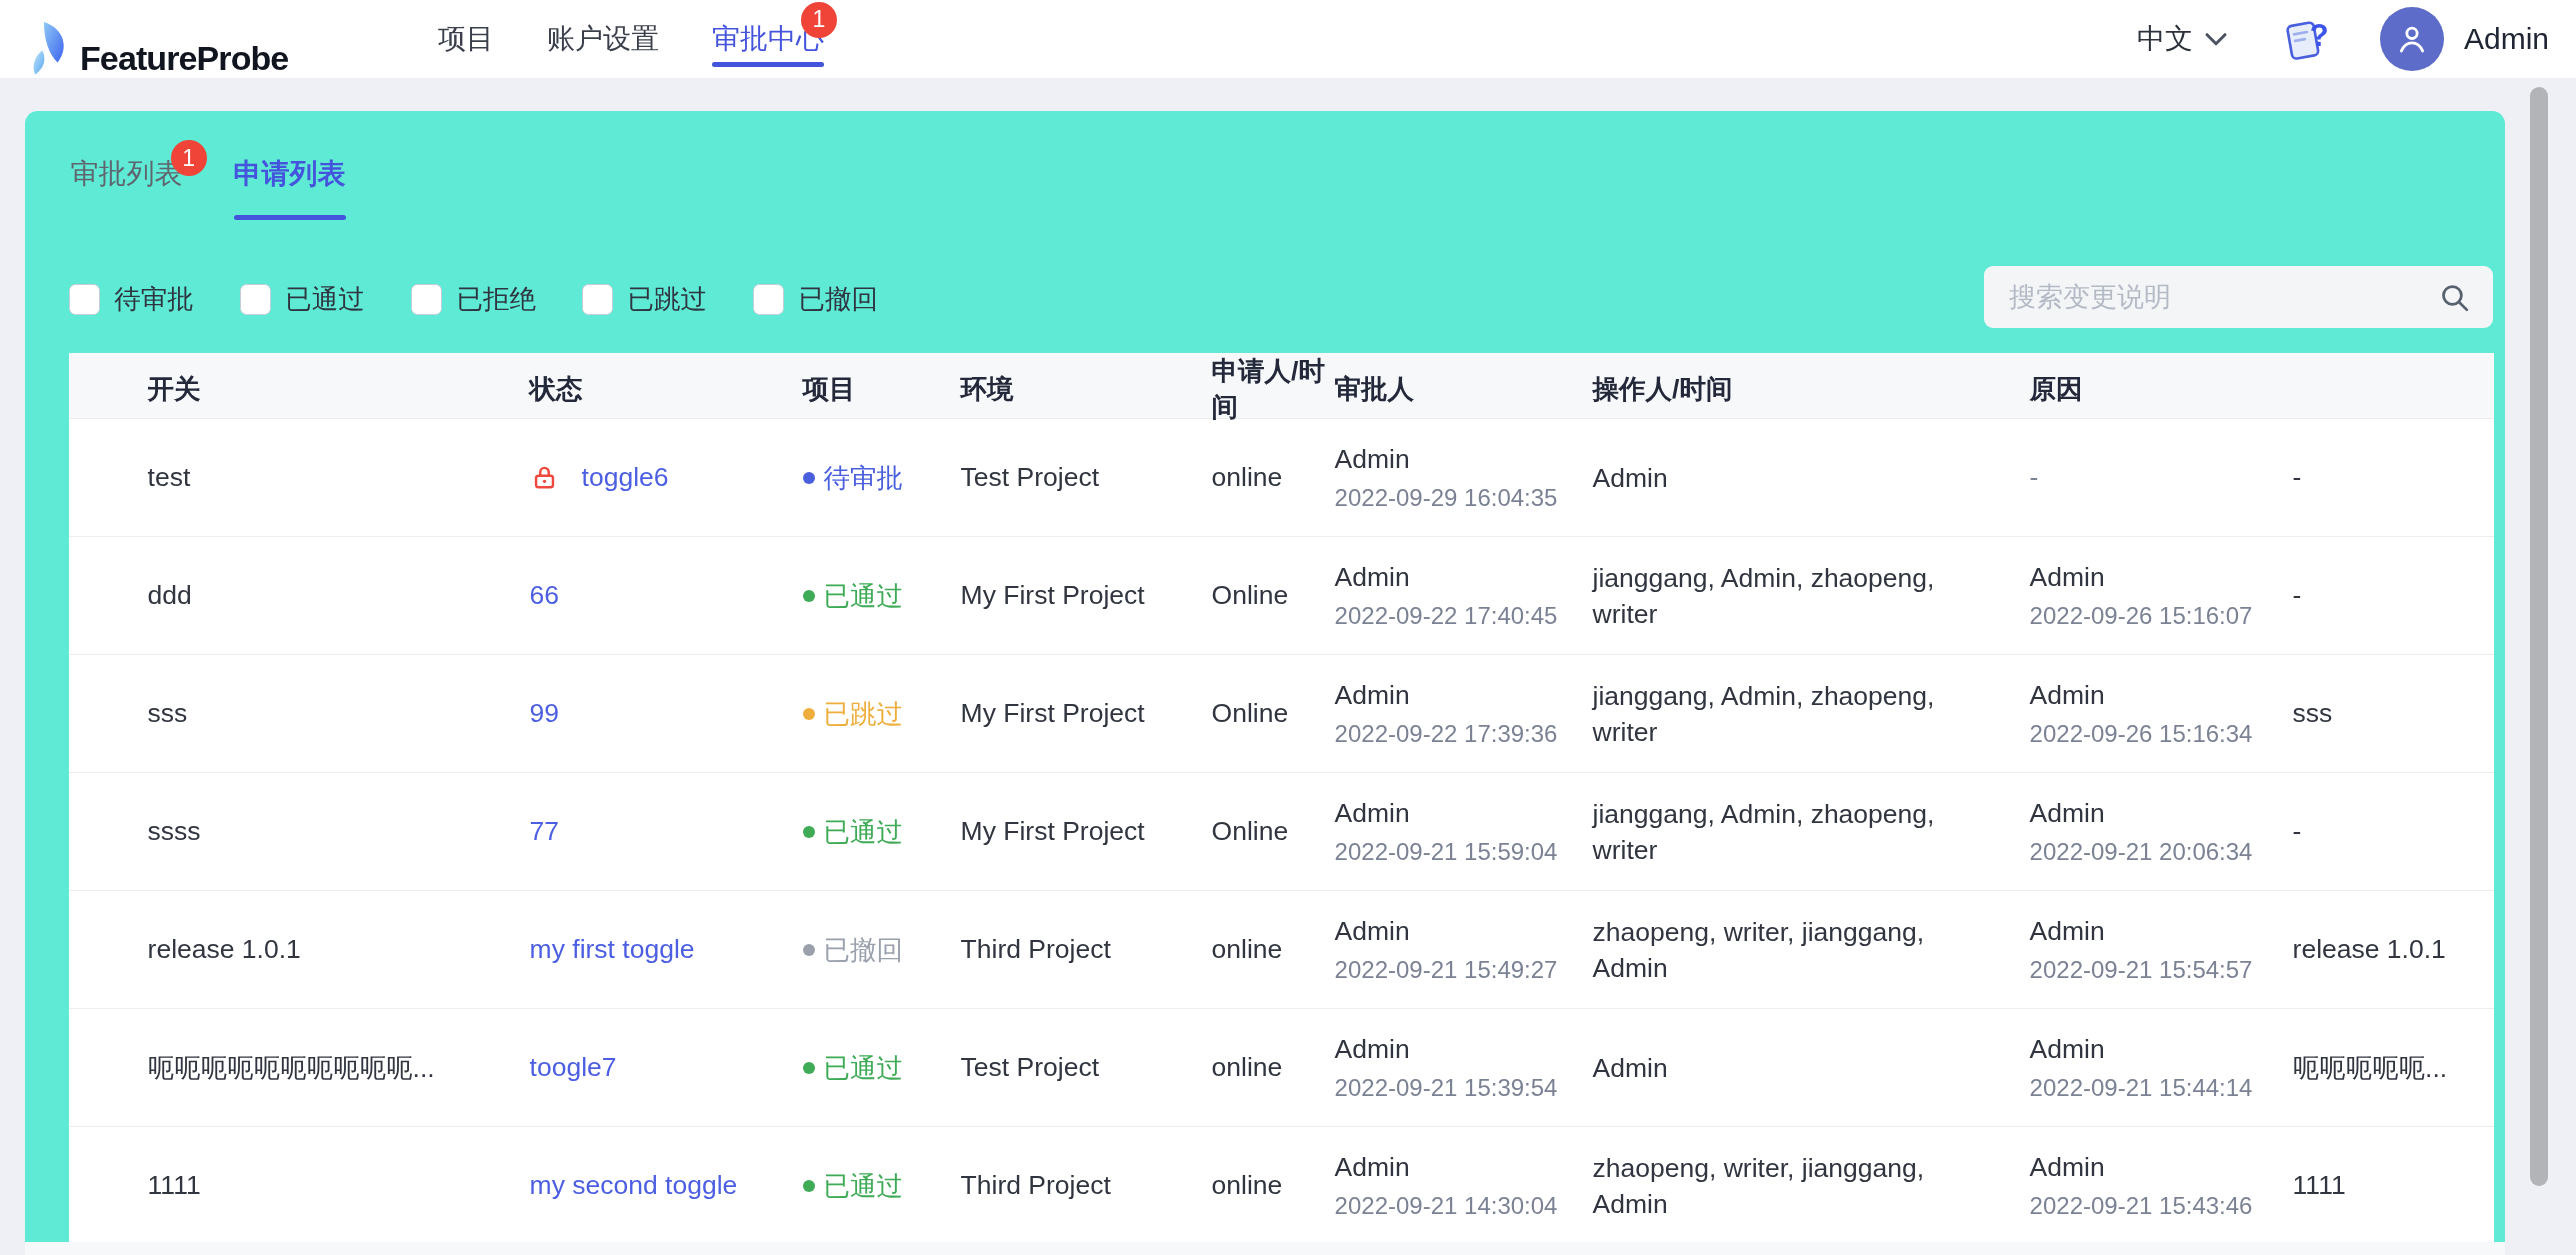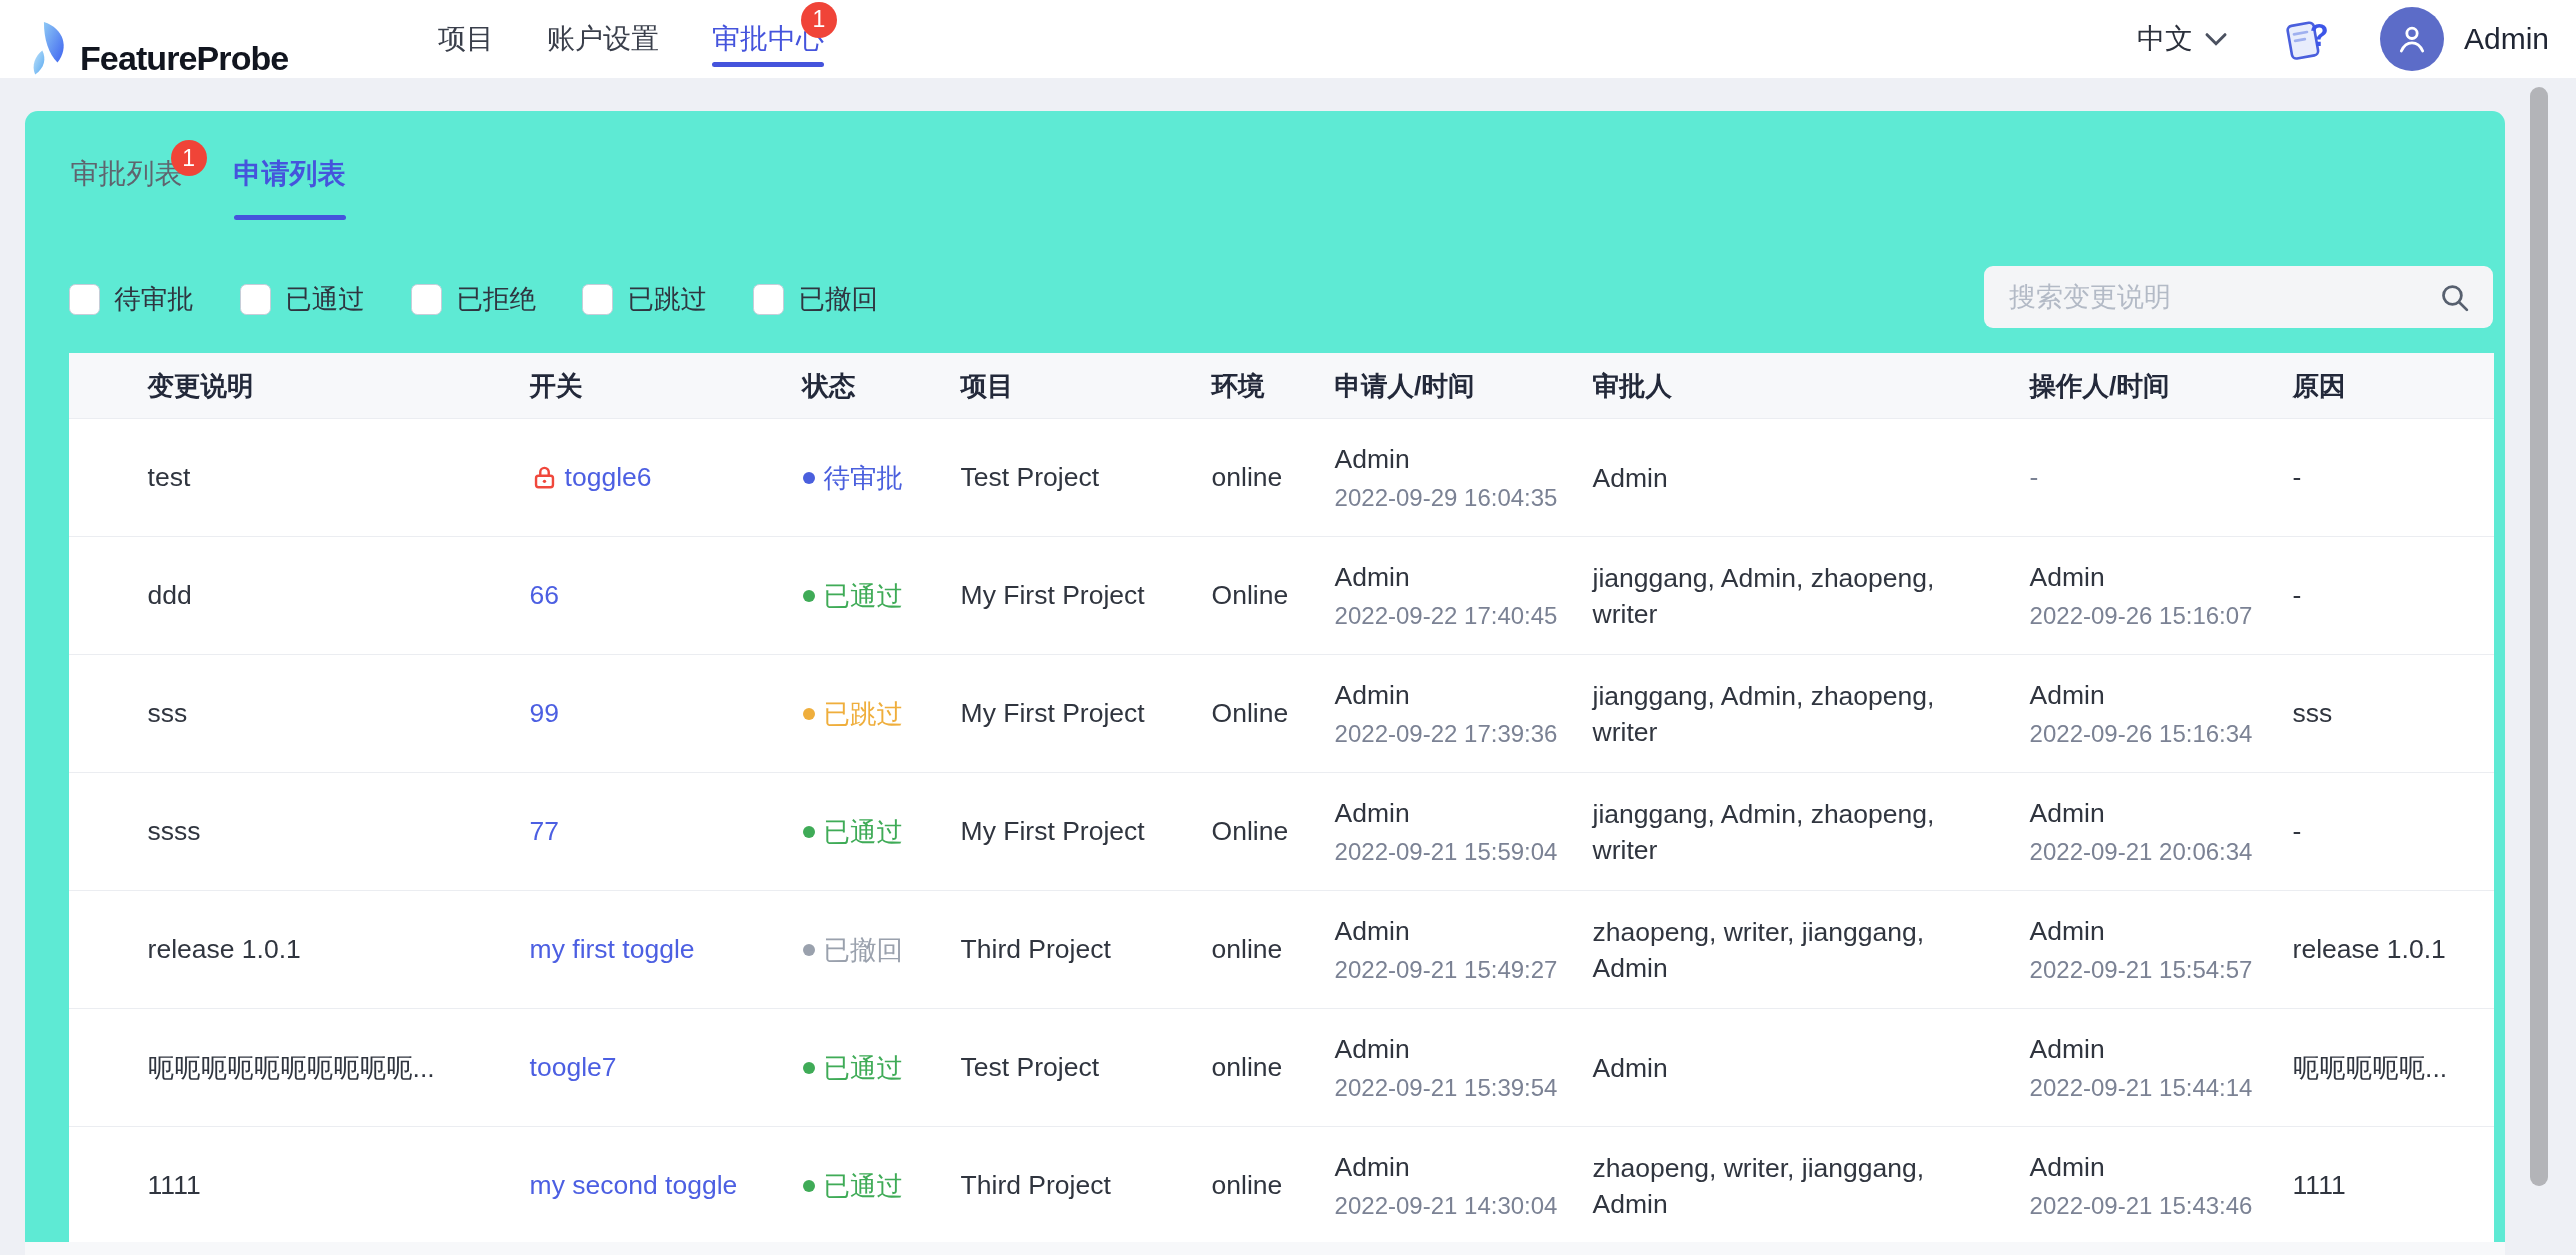--- a/index.html
+++ b/index.html
@@ -59,21 +59,21 @@
     font-size:27px;color:var(--dark);padding:0 0 0 25.5px;font-family:inherit}
   .search input::placeholder{color:#b3bac6}
   .search svg{width:33px;height:33px;margin-right:22px;flex:none}
   
   .table{position:absolute;left:44px;top:242px;width:2425px}
   .thead,.tr{display:grid;grid-template-columns:382px 273px 158px 251px 123px 258px 437px 263px 1fr;
     padding-left:79px;align-items:center}
   .thead{height:66px;background:#f7f8fa;font-weight:700;font-size:26.5px;color:#23293a;border-bottom:0.9px solid #ebedf1}
   .tr{height:118px;border-bottom:0.9px solid #ebedf1;font-size:26.5px;background:#fff}
   .td{padding-right:27px}
-  .toggle-cell{display:flex;align-items:center;gap:6px}
+  .toggle-cell{display:flex;align-items:center;gap:23px}
   .toggle-link{color:var(--link);cursor:pointer}
   .lock{line-height:0}
   .lock svg{width:29px;height:29px}
   .status{display:flex;align-items:center;gap:9px}
   .status .dot{width:12px;height:12px;border-radius:50%;flex:none}
   .status.pending{color:#4a5fdd}.status.pending .dot{background:#4a5fdd}
   .status.passed{color:var(--green)}.status.passed .dot{background:var(--green)}
   .status.skipped{color:var(--yellow)}.status.skipped .dot{background:var(--yellow)}
   .status.revoked{color:var(--graystatus)}.status.revoked .dot{background:var(--graystatus)}
   .person{display:flex;flex-direction:column;justify-content:center}
@@ -180,21 +180,20 @@
   <div class="search">
     <input type="text" placeholder="搜索变更说明" style="">
     <svg viewBox="0 0 24 24" fill="none" stroke="#57606f" stroke-width="2">
       <circle cx="10.5" cy="10.5" r="6.5"></circle>
       <line x1="15.6" y1="15.6" x2="21" y2="21" stroke-linecap="round"></line>
     </svg>
   </div>
 
   <div class="table">
     <div class="thead" id="thead">
-        <div class="th">变更说明</div>
         <div class="th">开关</div>
         <div class="th">状态</div>
         <div class="th">项目</div>
         <div class="th">环境</div>
         <div class="th">申请人/时间</div>
         <div class="th">审批人</div>
         <div class="th">操作人/时间</div>
         <div class="th">原因</div>
       </div>
     <div id="tbody">

